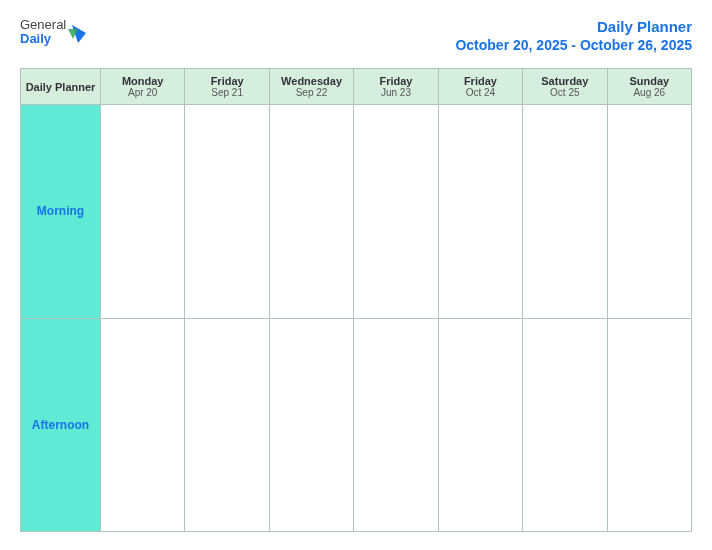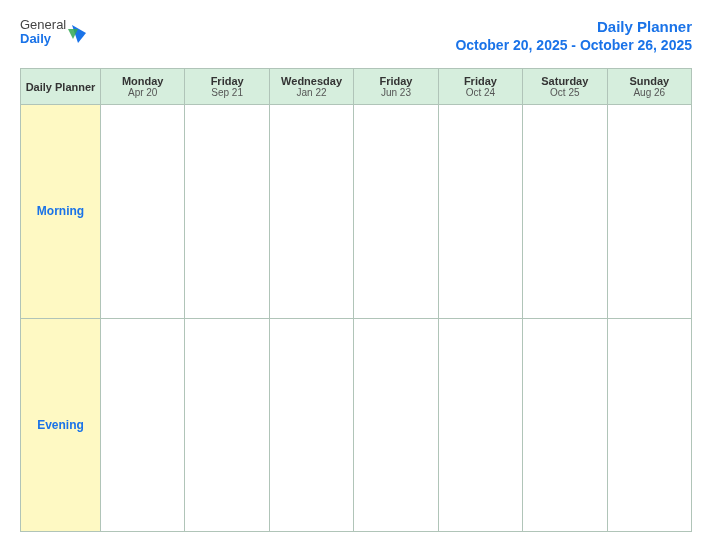--- a/index.html
+++ b/index.html
@@ -95,21 +95,21 @@
     }
 
     .planner-table thead th .day-date {
       display: block;
       font-size: 10px;
       font-weight: normal;
       color: #555;
     }
 
     .planner-table .row-label {
-      background: #fef9c3;
+      background: #5eead4;
       text-align: center;
       font-size: 12px;
       font-weight: bold;
       color: #1a73e8;
       width: 80px;
       vertical-align: middle;
     }
 
     .planner-table .time-cell {
       background: #fff;
@@ -161,21 +161,21 @@
     <th>
           <span class="day-name">Monday</span>
           <span class="day-date">Apr 20</span>
         </th>
         <th>
           <span class="day-name">Friday</span>
           <span class="day-date">Sep 21</span>
         </th>
         <th>
           <span class="day-name">Wednesday</span>
-          <span class="day-date">Jan 22</span>
+          <span class="day-date">Sep 22</span>
         </th>
         <th>
           <span class="day-name">Friday</span>
           <span class="day-date">Jun 23</span>
         </th>
         <th>
           <span class="day-name">Friday</span>
           <span class="day-date">Oct 24</span>
         </th>
         <th>
@@ -193,21 +193,21 @@
         <td class="row-label">Morning</td>
         <td class="time-cell"></td>
         <td class="time-cell"></td>
         <td class="time-cell"></td>
         <td class="time-cell"></td>
         <td class="time-cell"></td>
         <td class="time-cell"></td>
         <td class="time-cell"></td>
       </tr>
       <tr>
-        <td class="row-label">Evening</td>
+        <td class="row-label">Afternoon</td>
         <td class="time-cell"></td>
         <td class="time-cell"></td>
         <td class="time-cell"></td>
         <td class="time-cell"></td>
         <td class="time-cell"></td>
         <td class="time-cell"></td>
         <td class="time-cell"></td>
       </tr>
     </tbody>
 </table>

